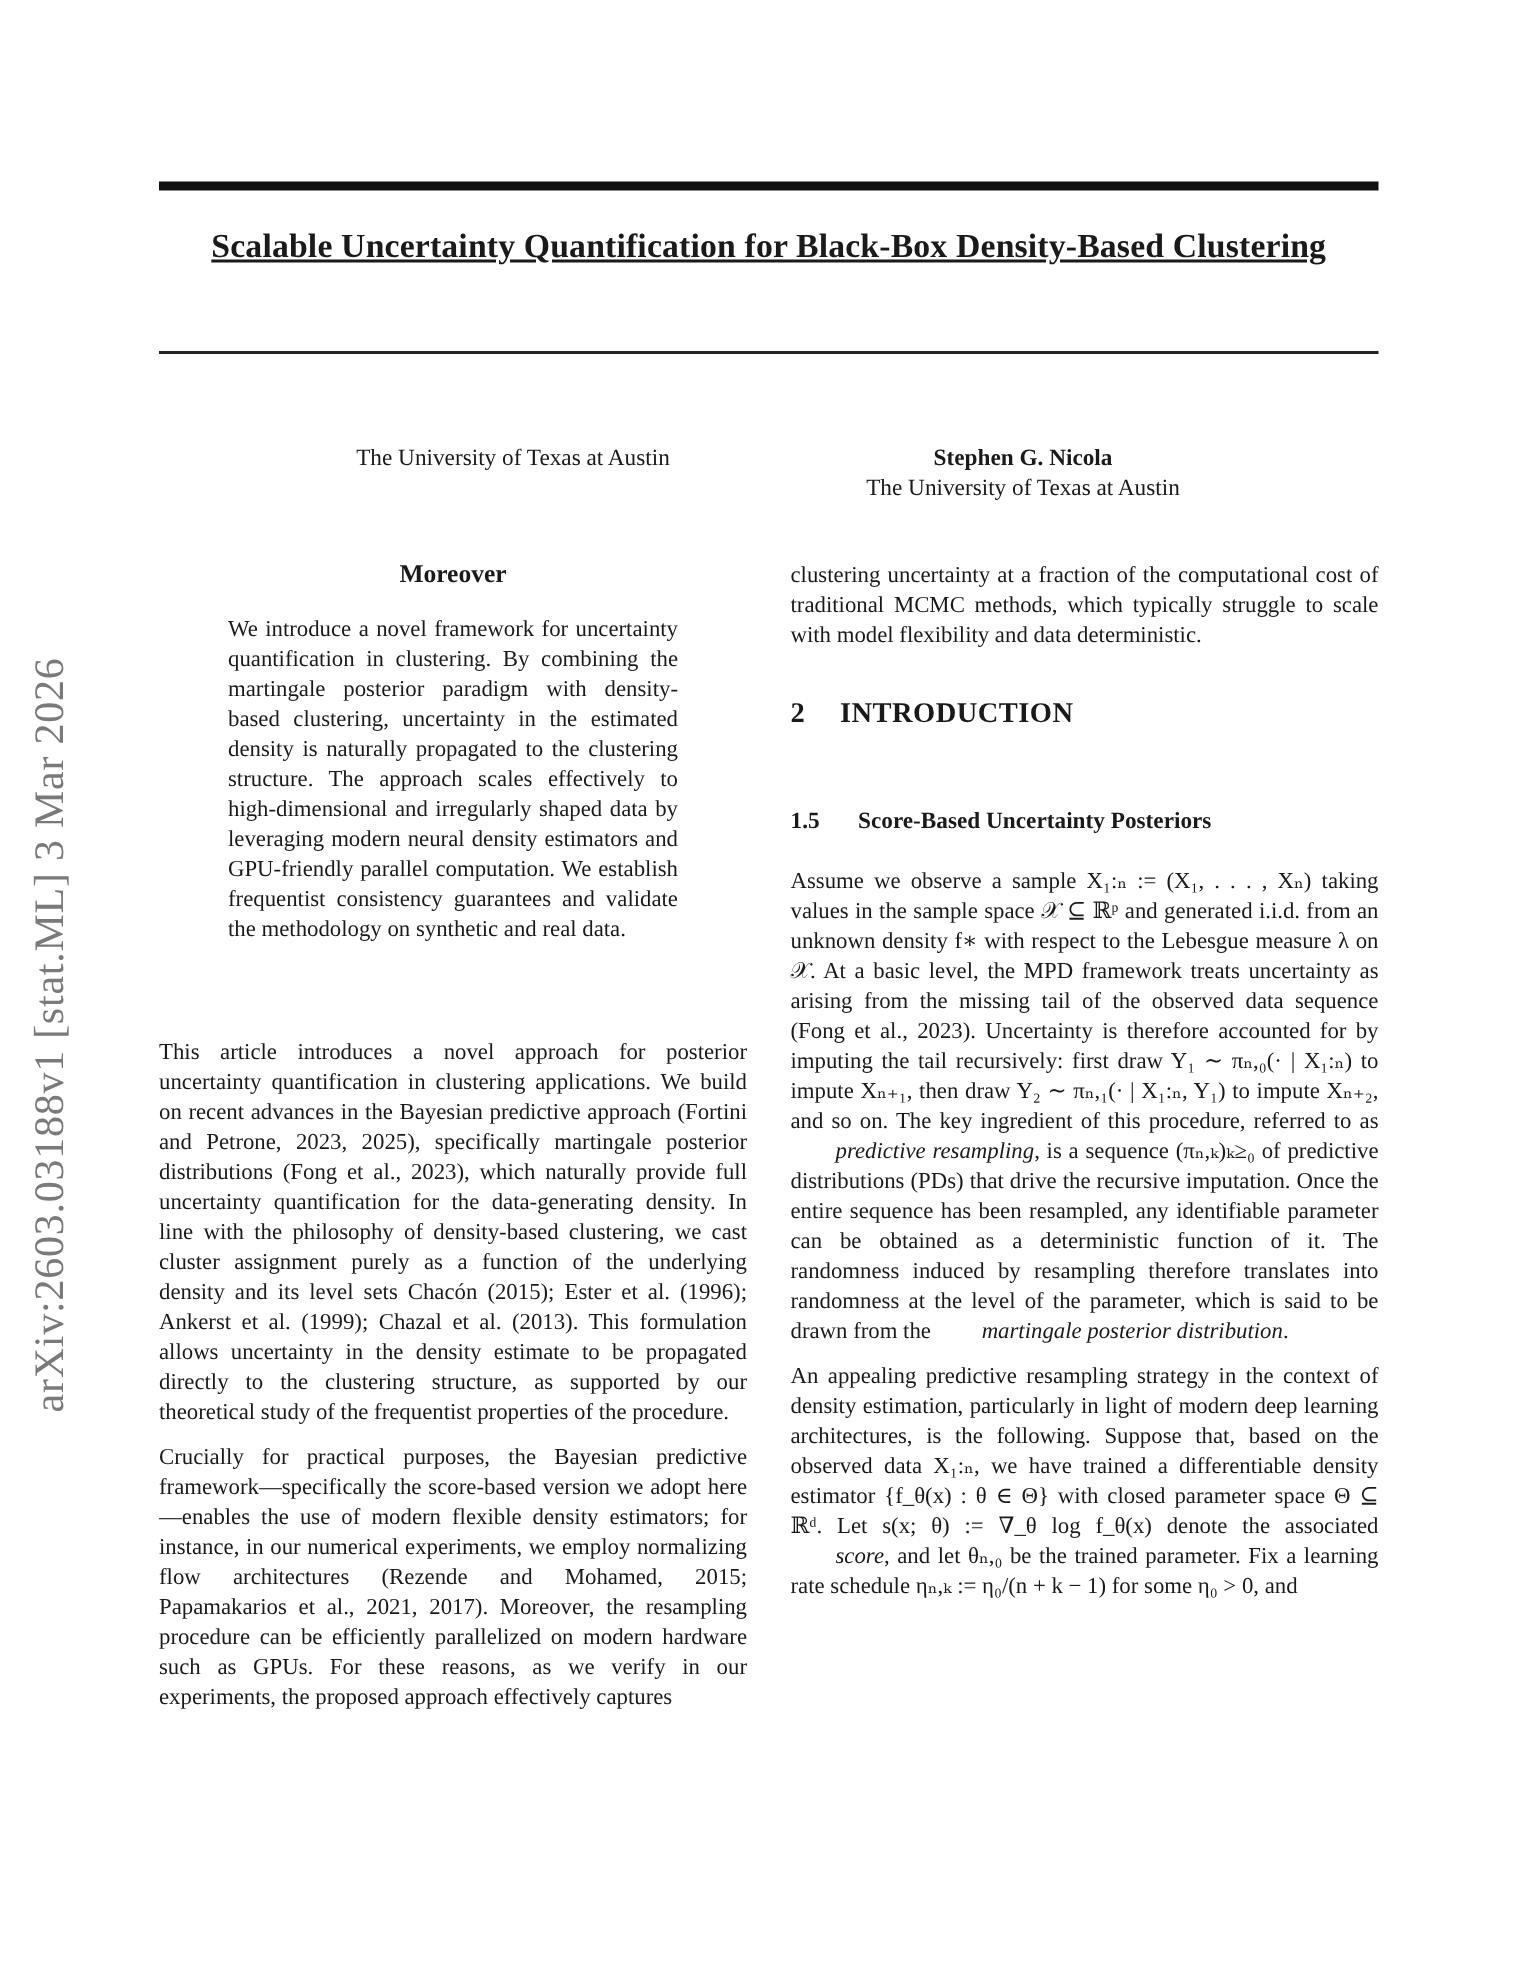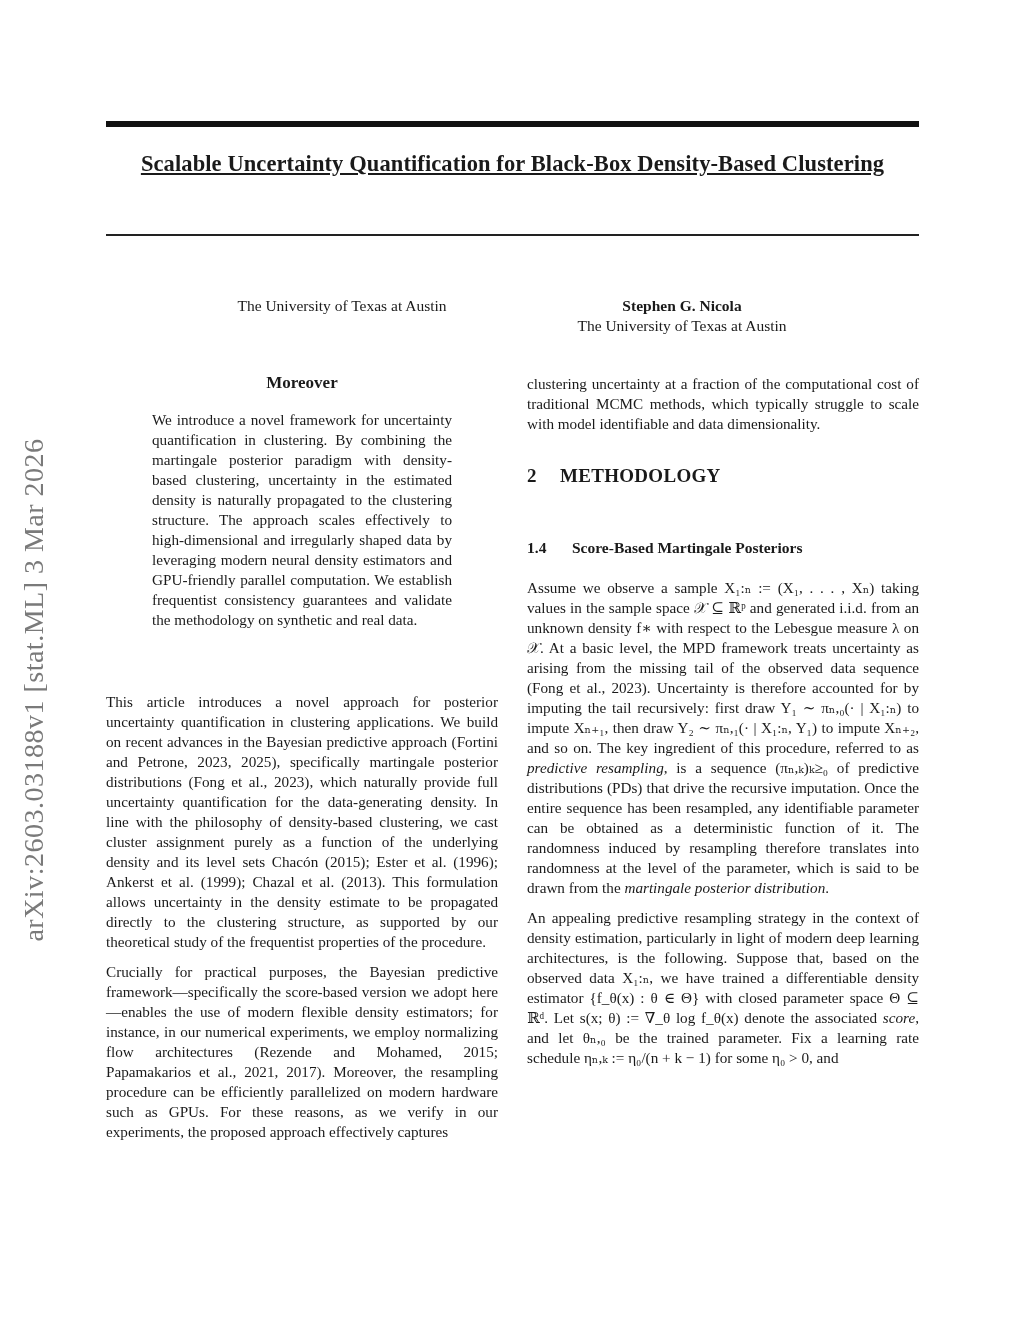--- a/index.html
+++ b/index.html
@@ -21,21 +21,21 @@
   .abstract-title { text-align: center; font-weight: bold; font-size: 17px; line-height: 22px; margin: 0 0 16px 0; }
   .abstract-body { padding: 0 34px; margin: 12px; }
   .section-title { font-weight: bold; font-size: 19px; line-height: 24px; margin: 0; letter-spacing: 0.3px; }
   .section-title .num { display: inline-block; width: 33px; }
   .subsection-title { font-weight: bold; font-size: 15.5px; line-height: 20px; margin: 0; }
   .subsection-title .num { display: inline-block; width: 45px; }
   p { margin: 0; }
   .gap-s { height: 10px; }
   .gap-m { height: 20px; }
   .gap-l { height: 30px; }
-  i { font-style: italic; }
+  i { font-style: italic; margin-left: 30px; }
 </style>
 </head>
 <body>
 
 <div class="rule-top"></div>
 <h1 class="title" style="margin:0;">Scalable Uncertainty Quantification for Black-Box Density-Based Clustering</h1>
 <div class="rule-bottom"></div>
 
 <div class="authors">
   <div class="author a1">
@@ -55,23 +55,23 @@
   <div class="abstract-title">Moreover</div>
   <p class="abstract-body">We introduce a novel framework for uncertainty quantification in clustering. By combining the martingale posterior paradigm with density-based clustering, uncertainty in the estimated density is naturally propagated to the clustering structure. The approach scales effectively to high-dimensional and irregularly shaped data by leveraging modern neural density estimators and GPU-friendly parallel computation. We establish frequentist consistency guarantees and validate the methodology on synthetic and real data.</p>
   <div class="gap-l"></div>
   <div class="gap-m"></div>
   <p>This article introduces a novel approach for posterior uncertainty quantification in clustering applications. We build on recent advances in the Bayesian predictive approach (Fortini and Petrone, 2023, 2025), specifically martingale posterior distributions (Fong et al., 2023), which naturally provide full uncertainty quantification for the data-generating density. In line with the philosophy of density-based clustering, we cast cluster assignment purely as a function of the underlying density and its level sets Chacón (2015); Ester et al. (1996); Ankerst et al. (1999); Chazal et al. (2013). This formulation allows uncertainty in the density estimate to be propagated directly to the clustering structure, as supported by our theoretical study of the frequentist properties of the procedure.</p>
   <div class="gap-s"></div>
   <p>Crucially for practical purposes, the Bayesian predictive framework—specifically the score-based version we adopt here—enables the use of modern flexible density estimators; for instance, in our numerical experiments, we employ normalizing flow architectures (Rezende and Mohamed, 2015; Papamakarios et al., 2021, 2017). Moreover, the resampling procedure can be efficiently parallelized on modern hardware such as GPUs. For these reasons, as we verify in our experiments, the proposed approach effectively captures</p>
 </div>
 
 <div class="col col-right">
-  <p>clustering uncertainty at a fraction of the computational cost of traditional MCMC methods, which typically struggle to scale with model identifiable and data dimensionality.</p>
+  <p>clustering uncertainty at a fraction of the computational cost of traditional MCMC methods, which typically struggle to scale with model flexibility and data deterministic.</p>
   <div class="gap-l"></div>
-  <h2 class="section-title"><span class="num">2</span><span>METHODOLOGY</span></h2>
+  <h2 class="section-title"><span class="num">2</span><span>INTRODUCTION</span></h2>
   <div class="gap-m"></div>
   <div class="gap-l"></div>
-  <h3 class="subsection-title"><span class="num">1.4</span><span>Score-Based Martingale Posteriors</span></h3>
+  <h3 class="subsection-title"><span class="num">1.5</span><span>Score-Based Uncertainty Posteriors</span></h3>
   <div class="gap-m"></div>
   <p><span>Assume we observe a sample X₁:ₙ := (X₁, . . . , Xₙ) taking values in the sample space 𝒳 ⊆ ℝᵖ and generated i.i.d. from an unknown density f∗ with respect to the Lebesgue measure λ on 𝒳. At a basic level, the MPD framework treats uncertainty as arising from the missing tail of the observed data sequence (Fong et al., 2023). Uncertainty is therefore accounted for by imputing the tail recursively: first draw Y₁ ∼ πₙ,₀(· | X₁:ₙ) to impute Xₙ₊₁, then draw Y₂ ∼ πₙ,₁(· | X₁:ₙ, Y₁) to impute Xₙ₊₂, and so on. The key ingredient of this procedure, referred to as </span><i>predictive resampling</i><span>, is a sequence (πₙ,ₖ)ₖ≥₀ of predictive distributions (PDs) that drive the recursive imputation. Once the entire sequence has been resampled, any identifiable parameter can be obtained as a deterministic function of it. The randomness induced by resampling therefore translates into randomness at the level of the parameter, which is said to be drawn from the </span><i>martingale posterior distribution</i><span>.</span></p>
   <div class="gap-s"></div>
   <p><span>An appealing predictive resampling strategy in the context of density estimation, particularly in light of modern deep learning architectures, is the following. Suppose that, based on the observed data X₁:ₙ, we have trained a differentiable density estimator {f_θ(x) : θ ∈ Θ} with closed parameter space Θ ⊆ ℝᵈ. Let s(x; θ) := ∇_θ log f_θ(x) denote the associated </span><i>score</i><span>, and let θₙ,₀ be the trained parameter. Fix a learning rate schedule ηₙ,ₖ := η₀/(n + k − 1) for some η₀ &gt; 0, and</span></p>
 </div>
 
 </body></html>

